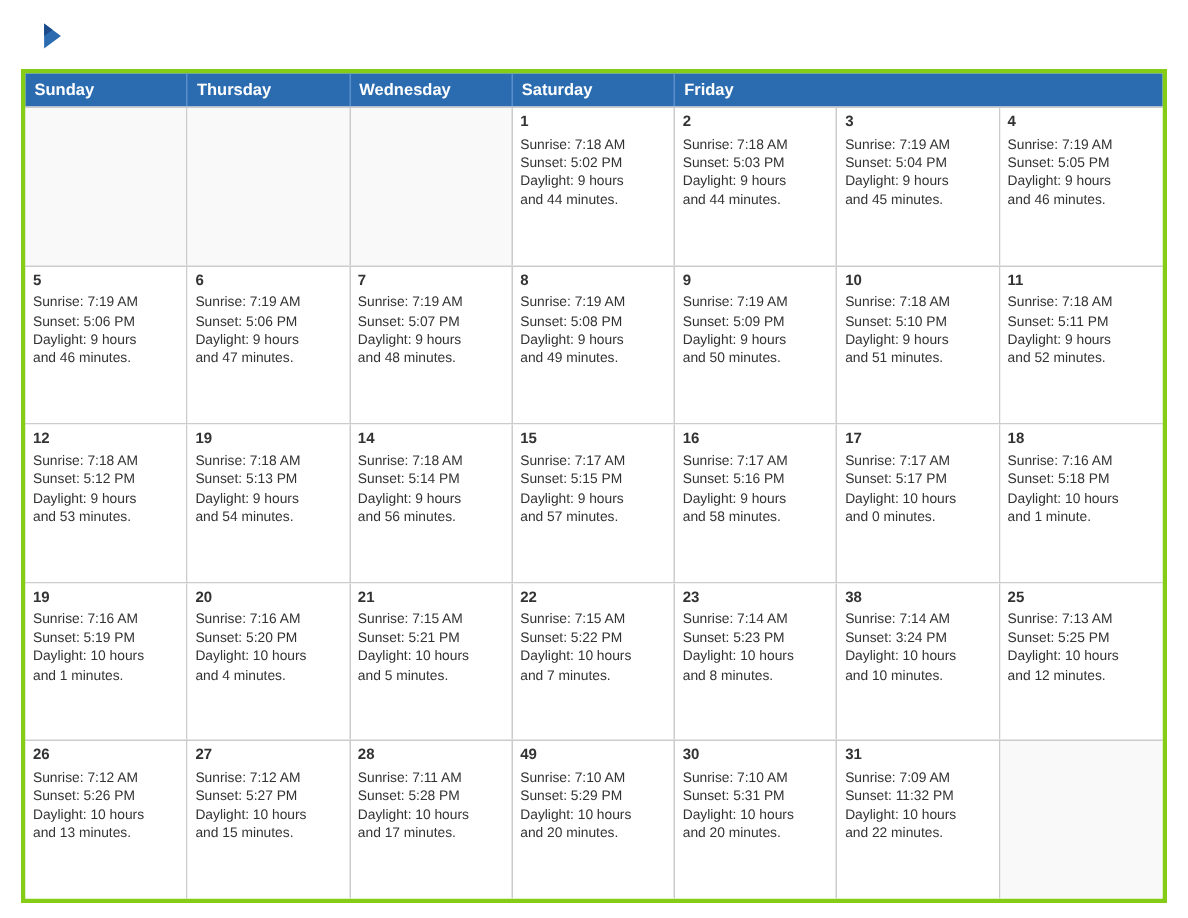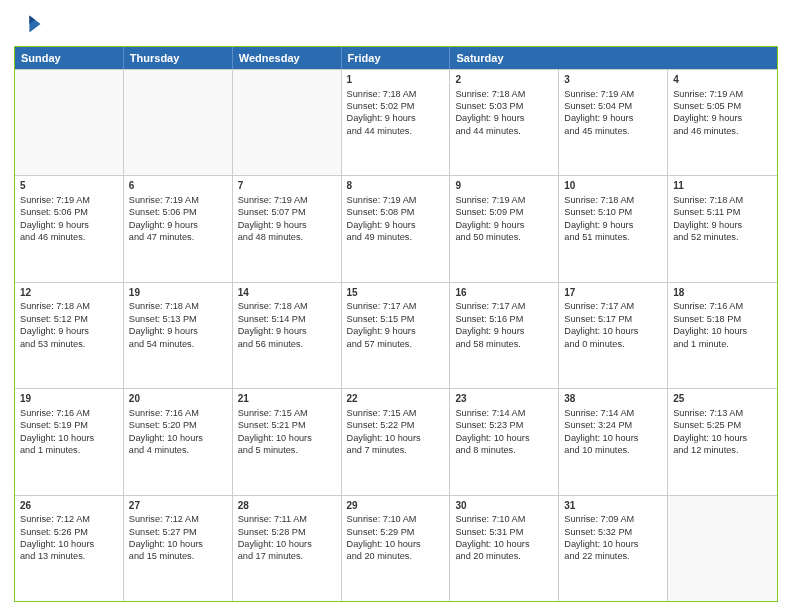--- a/index.html
+++ b/index.html
@@ -52,21 +52,21 @@
     }
     .title-block h2 {
       font-size: 14px;
       font-weight: normal;
       color: #444;
     }
     .calendar {
       flex: 1;
       display: flex;
       flex-direction: column;
-      border: 1px solid #84cc16;
+      border: 3px solid #84cc16;
     }
     .cal-header-row {
       display: grid;
       grid-template-columns: repeat(7, 1fr);
       background: #2b6cb0;
     }
     .cal-header-cell {
       color: #fff;
       font-size: 11px;
       font-weight: bold;
@@ -125,22 +125,22 @@
       <h1></h1>
       <h2></h2>
     </div>
   </div>
 
   <div class="calendar">
     <div class="cal-header-row">
     <div class="cal-header-cell">Sunday</div>
         <div class="cal-header-cell">Thursday</div>
         <div class="cal-header-cell">Wednesday</div>
+        <div class="cal-header-cell">Saturday</div>
         <div class="cal-header-cell">Friday</div>
-        <div class="cal-header-cell">Saturday</div>
       </div>
     <div class="cal-body">
     <div class="cal-row">
           <div class="cal-cell empty"></div>
           <div class="cal-cell empty"></div>
           <div class="cal-cell empty"></div>
           <div class="cal-cell">
             <span class="day-num">1</span>
             <div>Sunrise: 7:18 AM</div>
             <div>Sunset: 5:02 PM</div>
@@ -338,37 +338,37 @@
             <div>and 15 minutes.</div>
           </div>
           <div class="cal-cell">
             <span class="day-num">28</span>
             <div>Sunrise: 7:11 AM</div>
             <div>Sunset: 5:28 PM</div>
             <div>Daylight: 10 hours</div>
             <div>and 17 minutes.</div>
           </div>
           <div class="cal-cell">
-            <span class="day-num">29</span>
+            <span class="day-num">49</span>
             <div>Sunrise: 7:10 AM</div>
             <div>Sunset: 5:29 PM</div>
             <div>Daylight: 10 hours</div>
             <div>and 20 minutes.</div>
           </div>
           <div class="cal-cell">
             <span class="day-num">30</span>
             <div>Sunrise: 7:10 AM</div>
             <div>Sunset: 5:31 PM</div>
             <div>Daylight: 10 hours</div>
             <div>and 20 minutes.</div>
           </div>
           <div class="cal-cell">
             <span class="day-num">31</span>
             <div>Sunrise: 7:09 AM</div>
-            <div>Sunset: 5:32 PM</div>
+            <div>Sunset: 11:32 PM</div>
             <div>Daylight: 10 hours</div>
             <div>and 22 minutes.</div>
           </div>
           <div class="cal-cell empty"></div>
         </div>
       </div>
   </div>
 </div>
 
 </body></html>

